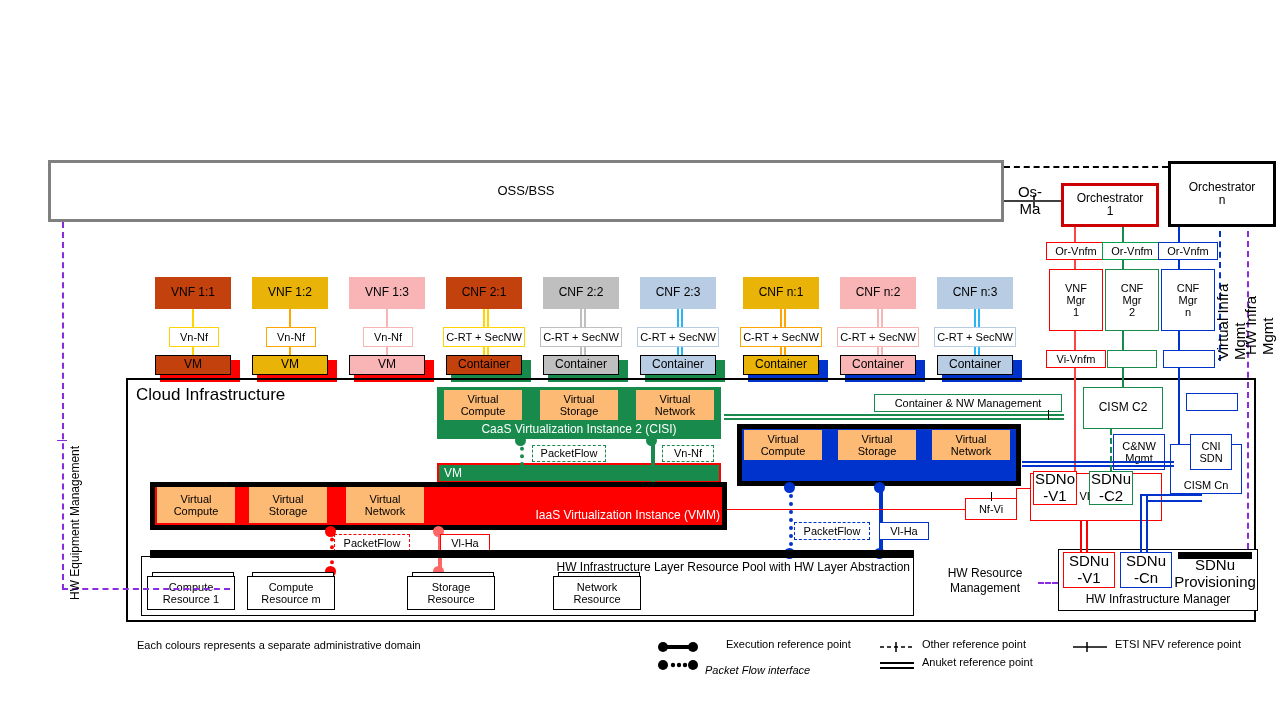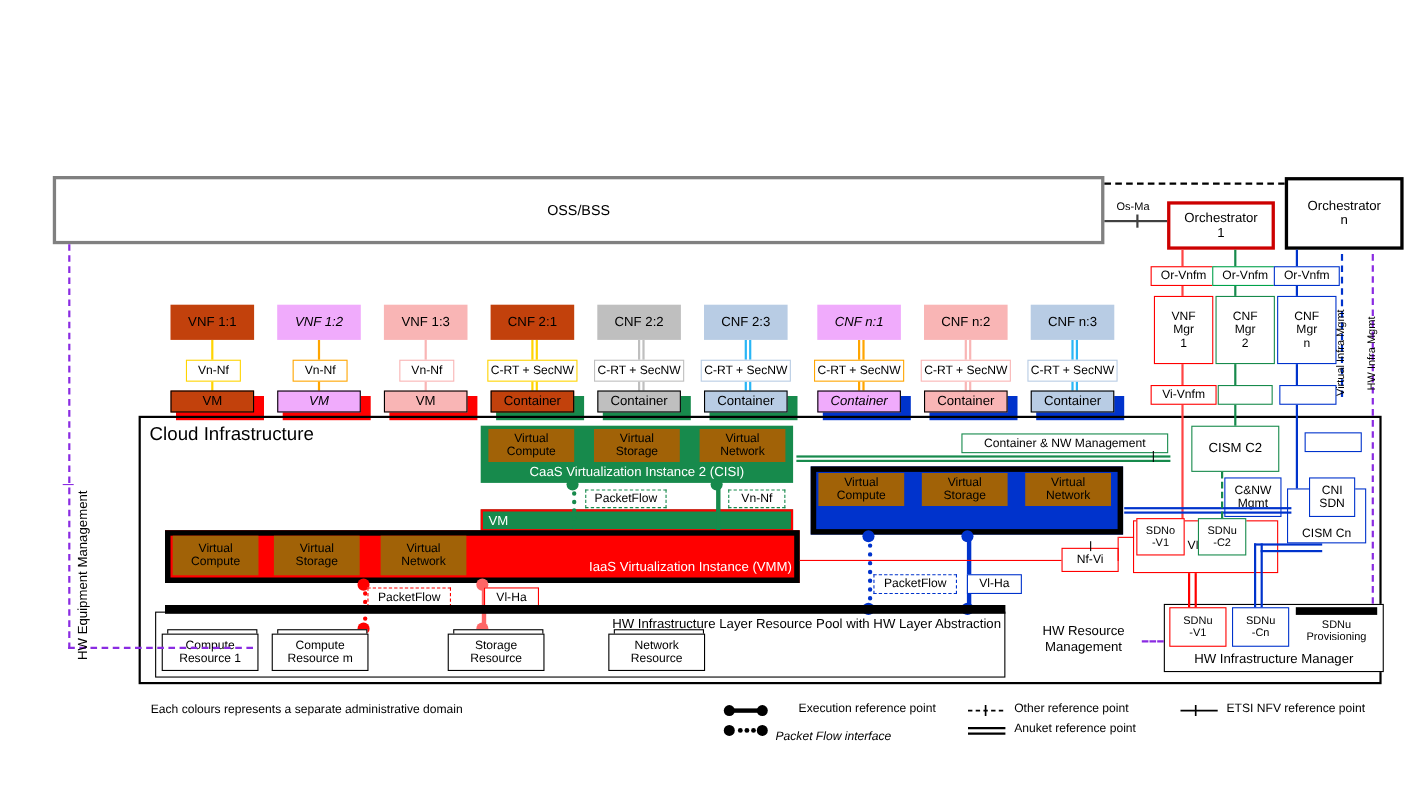--- a/index.html
+++ b/index.html
@@ -10,25 +10,25 @@
   }
   #stage{position:absolute;left:0;top:0;width:1280px;height:720px;}
   .abs{position:absolute;box-sizing:border-box;}
   .ctr{display:flex;align-items:center;justify-content:center;text-align:center;line-height:1.1;}
 
   
   .box{position:absolute;box-sizing:border-box;display:flex;align-items:center;
        justify-content:center;text-align:center;line-height:1.12;background:#fff;}
   .fn{font-size:12px;color:#000;font-weight:400;}
   .sm{font-size:11px;}
-  .xs{font-size:10px;}
+  .xs{font-size:15px;}
 
   
   .f-yellow{background:#c2410c;}
-  .f-orange{background:#f0abfc;font-style:italic;}
+  .f-orange{background:#eab308;}
   .f-pink{background:#f9b5b5;}
   .f-gray{background:#bfbfbf;}
   .f-blue{background:#b8cce4;}
 
   
   .tag{border:1px solid #000;background:#fff;font-size:11px;}
   .tag-yellow{border-color:#ffd400;}
   .tag-orange{border-color:#ffa500;}
   .tag-pink{border-color:#f9b5b5;}
   .tag-gray{border-color:#bfbfbf;}
@@ -41,21 +41,21 @@
   .ln{position:absolute;}
 
   
   .frame-gray{border:3px solid #808080;}
   .frame-red{border:3px solid #cc0000;}
 
   .cisi-green{background:#178a4c;border:0;}
   .cisi-blue{background:#0033cc;border:5px solid #000;}
   .vmm-red{background:#ff0000;border:5px solid #000;}
 
-  .whitecell{background:#a16207;border:0;color:#000;}
+  .whitecell{background:#fdba74;border:0;color:#000;}
 
   .legend-txt{font-size:11px;color:#000;}
   .vert{writing-mode:vertical-rl;transform:rotate(180deg);}
 </style>
 </head>
 <body>
 
 <div id="stage">
 
   <div class="box frame-gray" style="left:48px;top:160px;width:956px;height:62px;">

